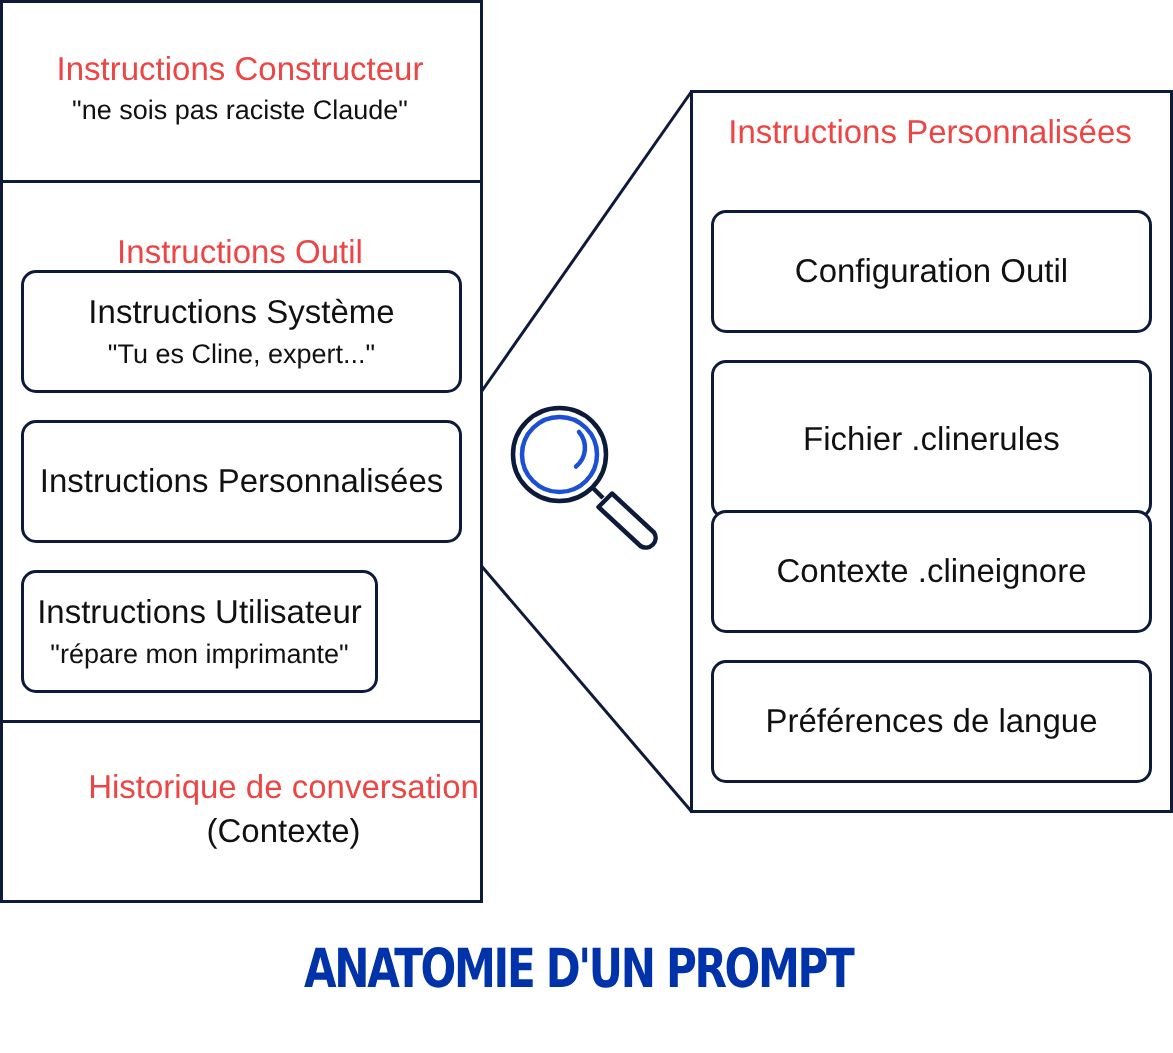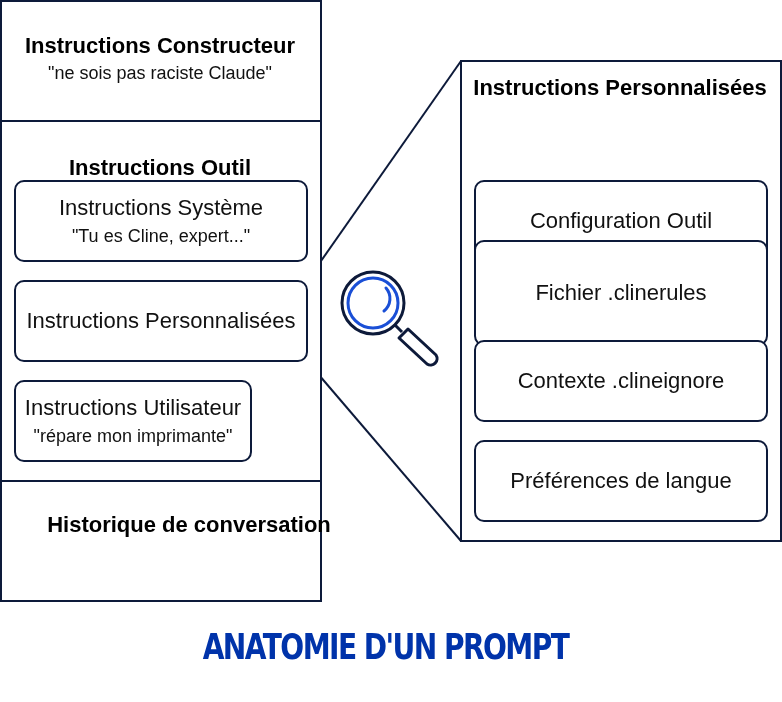--- a/index.html
+++ b/index.html
@@ -1,20 +1,20 @@
 <!DOCTYPE html>
 <html><head>
 <meta charset="utf-8">
 <style>
   html, body { margin:0; padding:0; background:#ffffff; }
   body { width:782px; height:702px; position:relative; overflow:hidden;
          font-family:"Liberation Sans", sans-serif; color:#111111; }
   .abs { position:absolute; box-sizing:border-box; }
   .outer { border:2px solid #0d1a3a; background:#fff; }
-  .blue { color:#000000; font-weight:bold; }
+  .blue { color:#ef4444; font-weight:normal; }
   .center { text-align:center; }
   .rbox { border:2px solid #0d1a3a; border-radius:10px; background:#fff;
           display:flex; flex-direction:column; align-items:center; justify-content:center; text-align:center; }
   .big { font-size:22px; line-height:30px; }
   .quote { font-size:18px; line-height:26px; }
   .h { font-size:22px; line-height:28px; }
   .title { font-family:"DejaVu Sans", sans-serif; font-weight:bold; color:#0033aa;
            font-size:36px; letter-spacing:-2px; transform:scaleX(0.78); transform-origin:center; }
 </style>
 </head>
@@ -44,33 +44,34 @@
 <div class="abs rbox" style="left:14px;top:280px;width:294px;height:82px;">
   <div class="big" style="line-height:30px">Instructions Personnalisées</div>
 </div>
 <div class="abs rbox" style="left:14px;top:380px;width:238px;height:82px;">
   <div class="big">Instructions Utilisateur</div>
   <div class="quote">"répare mon imprimante"</div>
 </div>
 
 <div class="abs center" style="left:0;top:511px;width:320px;margin-left:29px;">
   <div class="blue h">Historique de conversation</div>
+  <div class="big">(Contexte)</div>
 </div>
 
 <svg class="abs" style="left:336px;top:266px" width="110" height="110" viewBox="0 0 110 110">
   <circle cx="37" cy="37" r="31" fill="#fff" stroke="#0d1a3a" stroke-width="3"></circle>
   <circle cx="37" cy="37" r="25" fill="none" stroke="#1a4fd6" stroke-width="3"></circle>
   <path d="M 50 22 A 16 16 0 0 1 48 45" fill="none" stroke="#1a4fd6" stroke-width="3" stroke-linecap="round"></path>
   <line x1="59" y1="59" x2="66" y2="66" stroke="#0d1a3a" stroke-width="3"></line>
   <path d="M 63 72 L 72 63 L 100 89 A 6.5 6.5 0 0 1 91 98 Z" fill="#fff" stroke="#0d1a3a" stroke-width="3" stroke-linejoin="round"></path>
 </svg>
 
 <div class="abs outer" style="left:460px;top:60px;width:322px;height:482px;"></div>
 <div class="abs center blue h" style="left:460px;top:74px;width:320px;line-height:28px;">Instructions Personnalisées</div>
 
-<div class="abs rbox big" style="left:474px;top:140px;width:294px;height:82px;margin-top:40px;">Configuration Outil</div>
+<div class="abs rbox big" style="left:474px;top:140px;width:294px;height:82px;">Configuration Outil</div>
 <div class="abs rbox big" style="left:474px;top:240px;width:294px;height:106px;">Fichier .clinerules</div>
 <div class="abs rbox big" style="left:474px;top:340px;width:294px;height:82px;">Contexte .clineignore</div>
 <div class="abs rbox big" style="left:474px;top:440px;width:294px;height:82px;">Préférences de langue</div>
 
 <div class="abs center" style="left:0;top:626px;width:771px;">
   <div class="title">ANATOMIE D'UN PROMPT</div>
 </div>
 
 </body></html>

